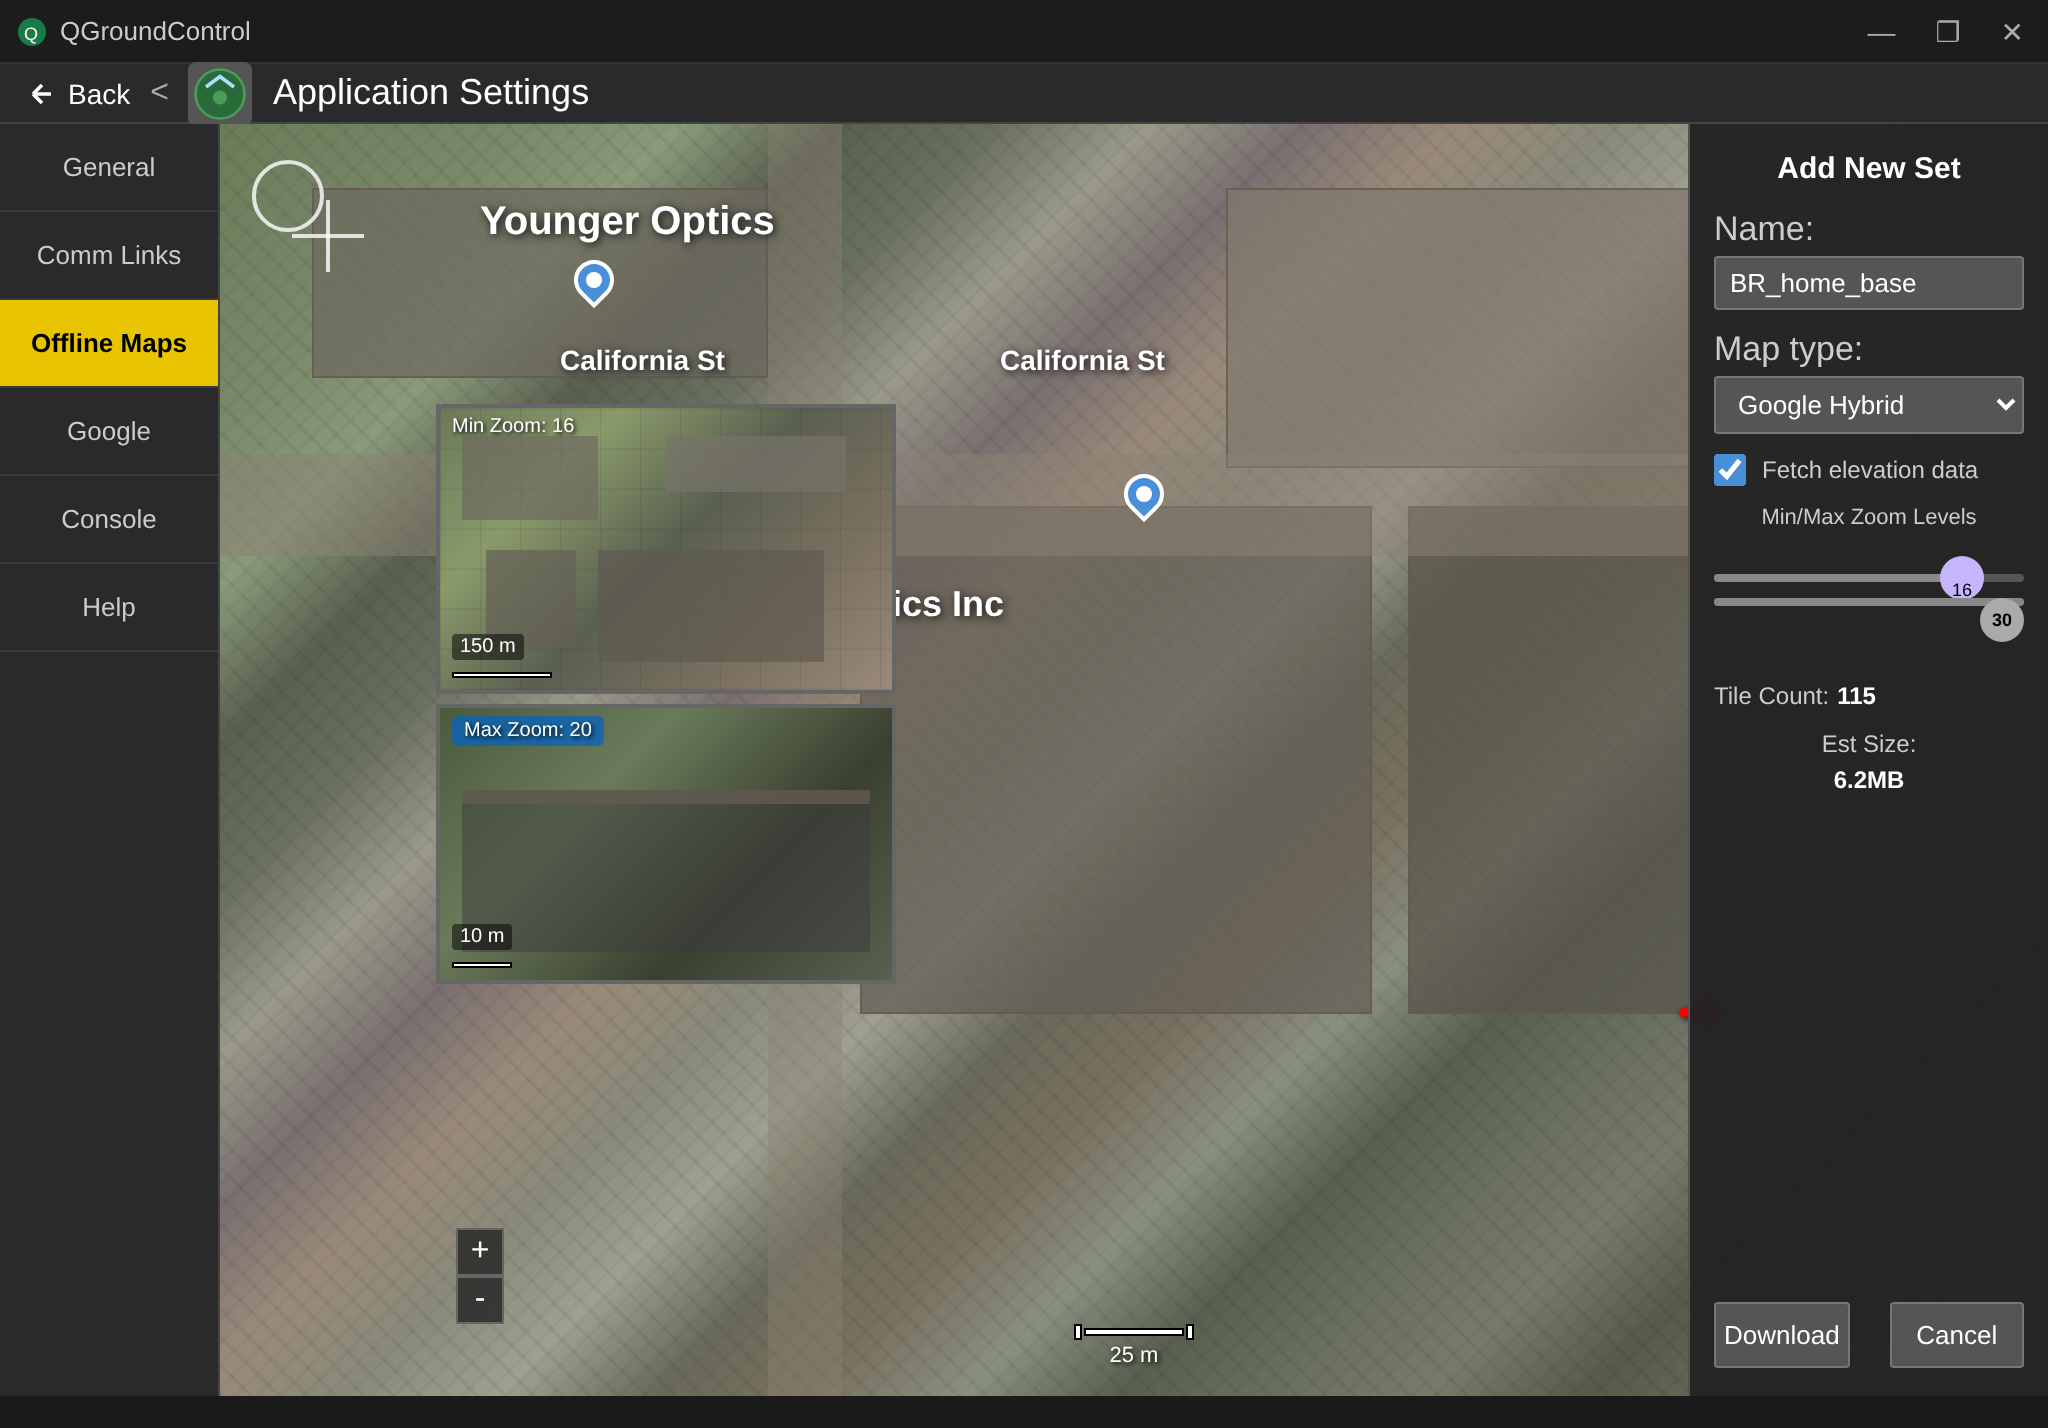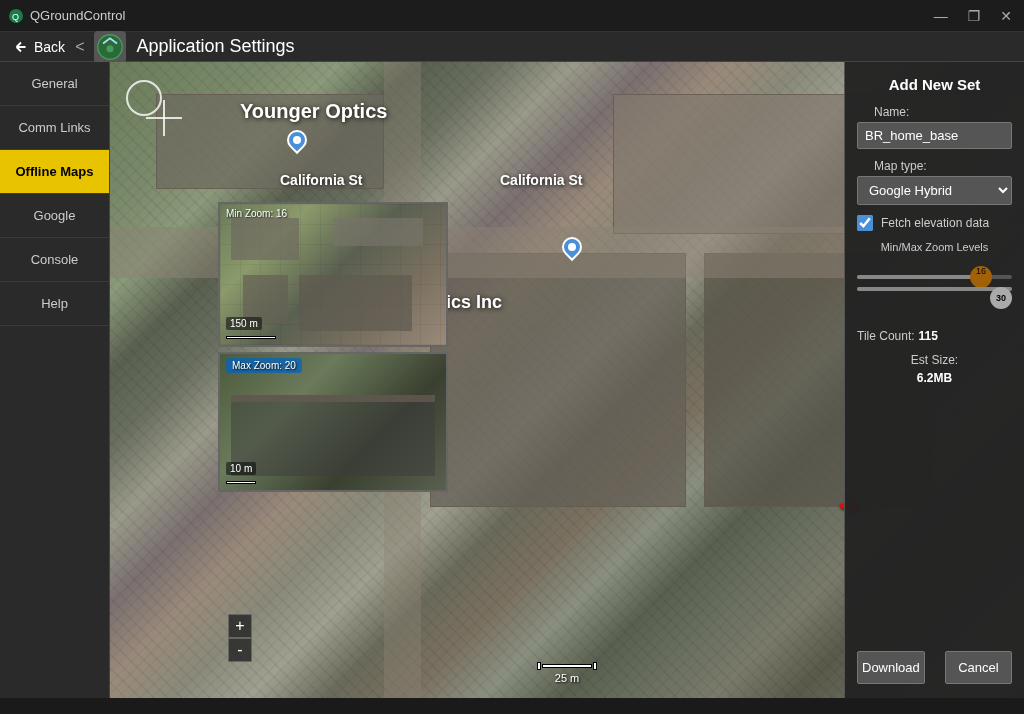--- a/index.html
+++ b/index.html
@@ -282,24 +282,23 @@
       gap: 10px;
     }
     #panel-title {
       font-size: 15px;
       font-weight: 600;
       color: #fff;
       text-align: center;
       margin-bottom: 2px;
     }
     .panel-label {
-      font-size: 12px;
+      font-size: 17px;
       color: #ccc;
       margin-bottom: 3px;
-      margin-left: 17px;
     }
     .panel-input {
       width: 100%;
       background: #555;
       border: 1px solid #777;
       color: #fff;
       padding: 5px 7px;
       font-size: 13px;
       border-radius: 2px;
       outline: none;
@@ -352,26 +351,26 @@
       left: 0;
       top: 0;
       height: 100%;
       background: #888;
       border-radius: 2px;
     }
     .zoom-thumb {
       position: absolute;
       width: 22px;
       height: 22px;
-      background: #a16207;
+      background: #c4b5fd;
       border-radius: 50%;
       top: 50%;
       transform: translate(-50%, -50%);
       display: flex;
-      align-items: flex-start;
+      align-items: flex-end;
       justify-content: center;
       font-size: 9px;
       color: #000;
       font-weight: normal;
       cursor: pointer;
     }
     .zoom-max-thumb {
       position: absolute;
       width: 22px;
       height: 22px;

